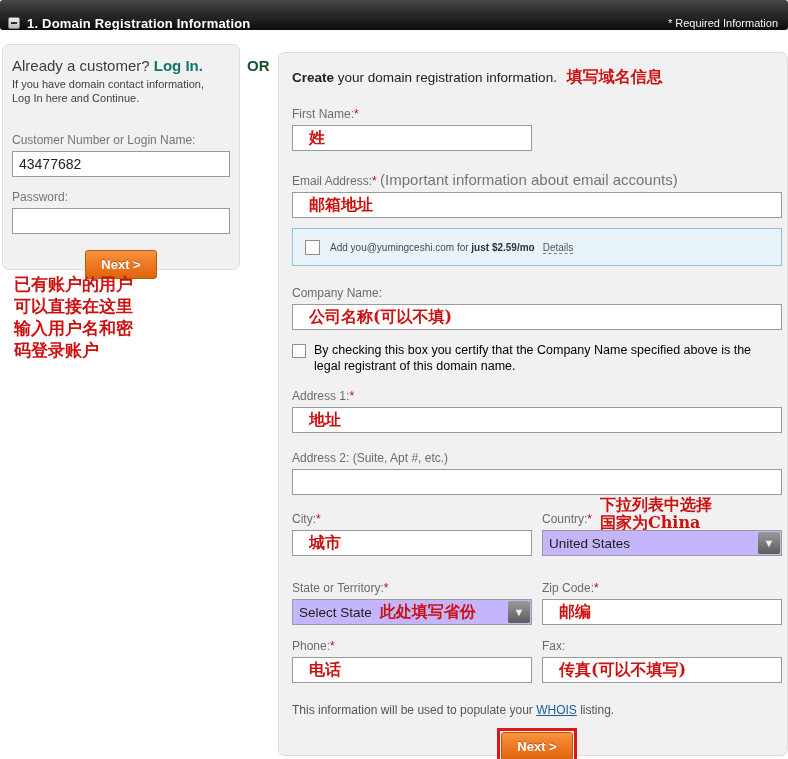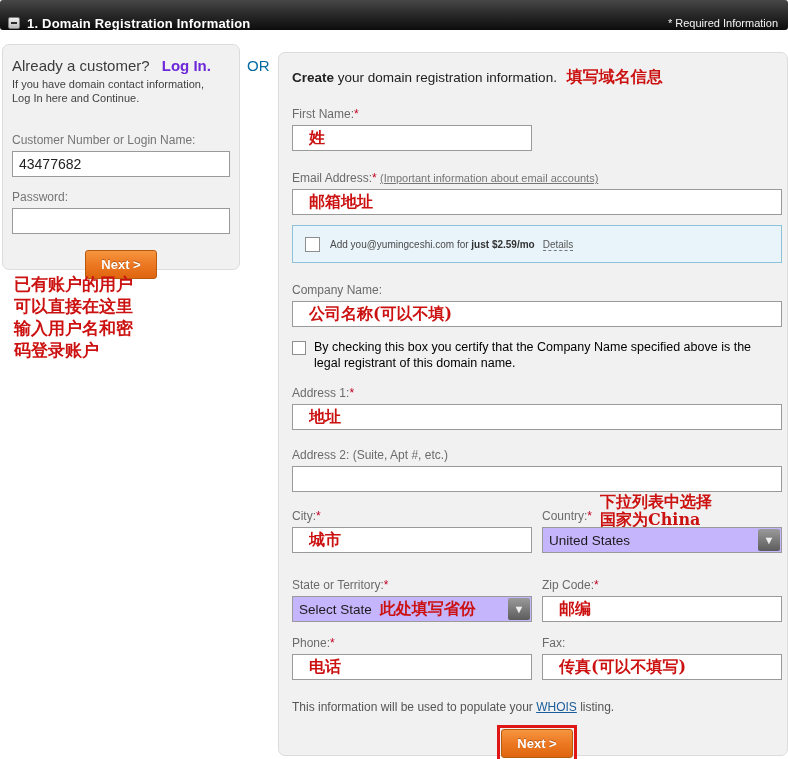--- a/index.html
+++ b/index.html
@@ -16,56 +16,56 @@
   .collapse-box { width:12px; height:12px; background:linear-gradient(#efefef,#bdbdbd);
          border:1px solid #7d7d7d; border-radius:2px; display:flex; align-items:center; justify-content:center; }
   .collapse-box i { display:block; width:6px; height:2px; background:#2a2a2a; }
   .hdr-title { color:#fff; font-weight:bold; font-size:13px; letter-spacing:.2px; }
   .hdr-req { color:#f4f4f4; font-size:11px; }
 
   
   .login-panel { position:absolute; left:2px; top:44px; width:238px; height:226px;
          background:#f1f1f1; border:1px solid #dcdcdc; border-radius:7px; padding:12px 9px 10px 9px; }
   .lp-title { font-size:15px; color:#3c3c3c; margin-bottom:3px; }
-  .lp-title b { color:#6d28d9;margin-left:8px; }
+  .lp-title b { color:#0f766e; }
   .lp-sub { font-size:11px; color:#3f3f3f; line-height:14px; margin-bottom:28px; }
   .lbl { font-size:12px; color:#757575; margin-bottom:4px; display:block; }
   .txt { width:100%; height:26px; background:#fff; border:1px solid #9a9a9a; font-size:14px;
          color:#222; padding:12px 6px; display:block; }
   .lp-gap { height:13px; }
   .btn-orange { display:block; background:linear-gradient(#f6953f,#ed7924 48%,#df650e);
          border:1px solid #b65a10; border-radius:3px; color:#fff; font-weight:bold;
          font-size:13px; padding:6px 15px; cursor:pointer; text-shadow:0 -1px 0 rgba(120,50,0,.5); }
   .lp-btn { margin:16px auto 0 auto; }
 
   
   .red-cn { color:#cc1111; font-weight:bold; font-family:"DejaVu Serif","Liberation Serif",serif; }
   .login-note { position:absolute; left:14px; top:273px; font-size:17px; line-height:22px; }
 
-  .or-label { position:absolute; left:247px; top:57px; color:#0369a1; font-weight:normal; font-size:15px; }
+  .or-label { position:absolute; left:247px; top:57px; color:#14532d; font-weight:bold; font-size:15px; }
 
   
   .form-panel { position:absolute; left:278px; top:52px; width:510px; height:704px;
          background:#f1f1f1; border:1px solid #dcdcdc; border-radius:7px;
          padding:12px 0 0 13px; }
   .fp-inner { width:490px; }
   .fp-head { font-size:13.5px; color:#222; margin:2px 0 19px 0; }
   .fp-head b { font-weight:bold; }
   .fp-head .red-cn { font-size:16px; margin-left:6px; }
   .grp { margin-bottom:20px; }
   .grp-tight { margin-bottom:10px; }
   .row2 { display:flex; justify-content:space-between; }
   .col { width:240px; position:relative; }
   .flabel { font-size:12px; color:#6b6b6b; margin-bottom:4px; display:block; }
   .req { color:#c00020; }
   .finput { width:100%; height:26px; background:#fff; border:1px solid #9a9a9a; display:block;
          font-size:14px; color:#222; padding:0 6px; }
   .red-value { color:#cc1111; font-weight:bold; font-size:16px; padding-left:16px;
          font-family:"DejaVu Serif","Liberation Serif",serif; }
-  .mini-link { font-size:11px; color:#757575; text-decoration:underline; font-weight:normal; }
+  .mini-link { font-size:15px; color:#757575; font-weight:normal; }
 
   .offer-box { width:100%; height:38px; background:#e9f4fa; border:1px solid #8fc2da;
          display:flex; align-items:center; padding-left:12px; margin-bottom:20px; }
   .chk { width:15px; height:15px; background:#fff; border:1px solid #8e8e8e; display:inline-block;
          flex:none; cursor:pointer; }
   .offer-text { font-size:10px; color:#4a4a4a; margin-left:10px; }
   .offer-text b { color:#333; }
   .details-link { color:#555; border-bottom:1px dashed #777; text-decoration:none; margin-left:8px; cursor:pointer; }
 
   .cert-row { display:flex; align-items:flex-start; margin:-4px 0 15px 0; }

